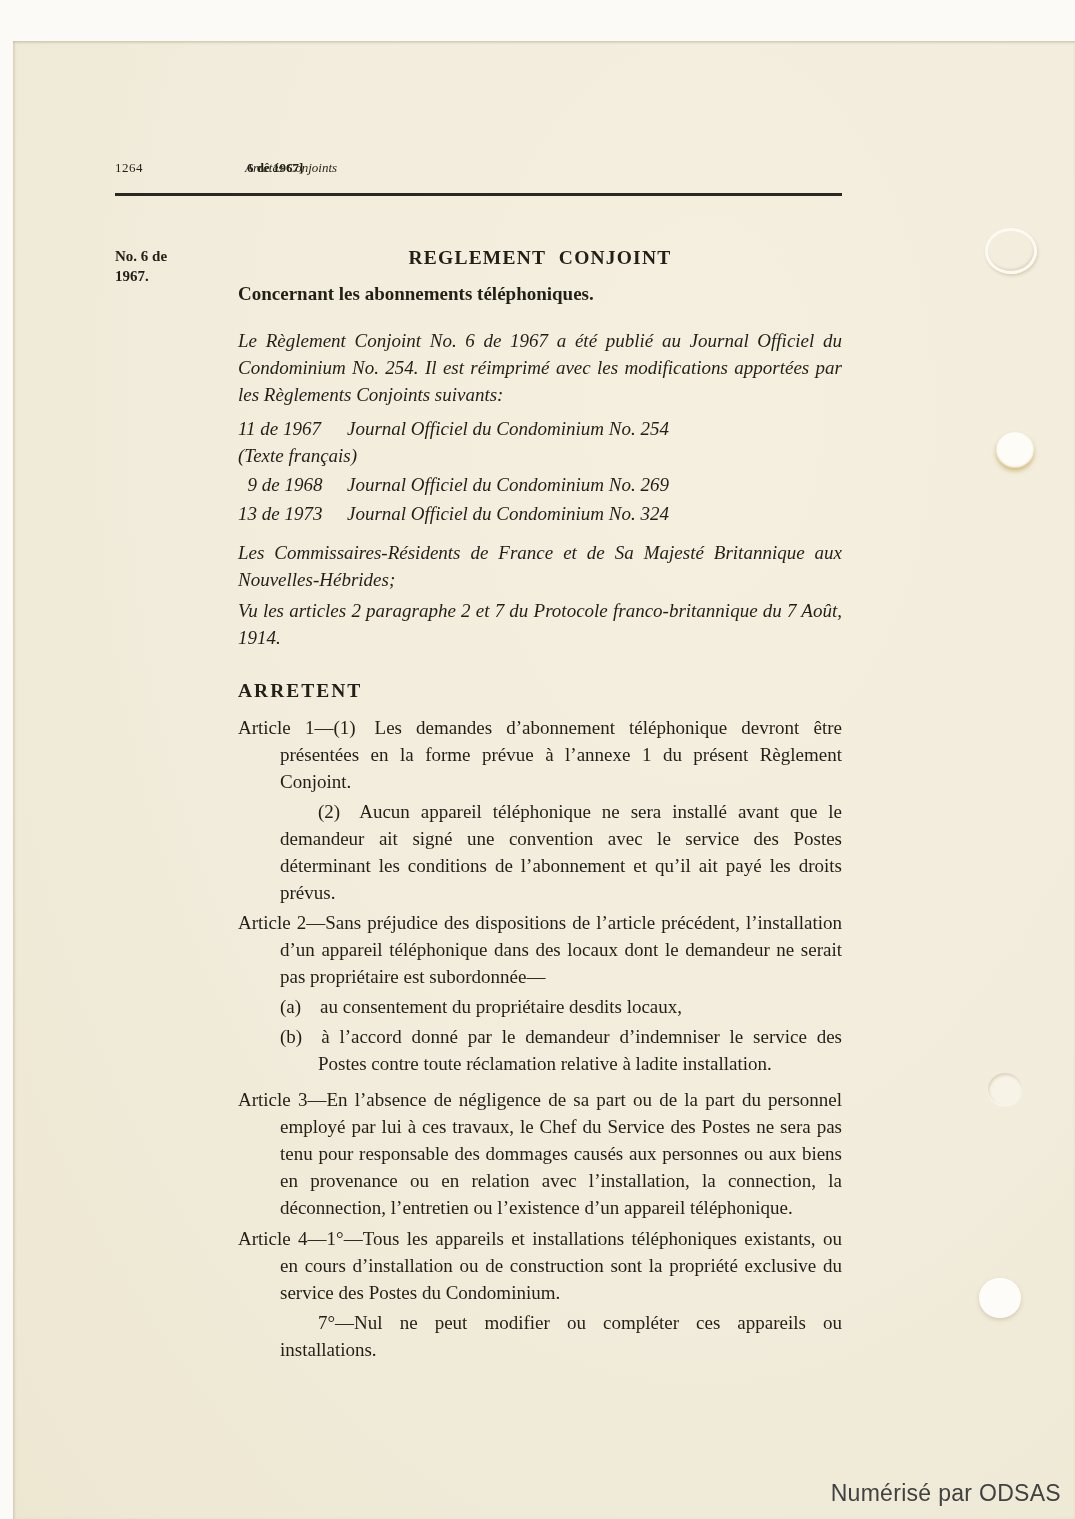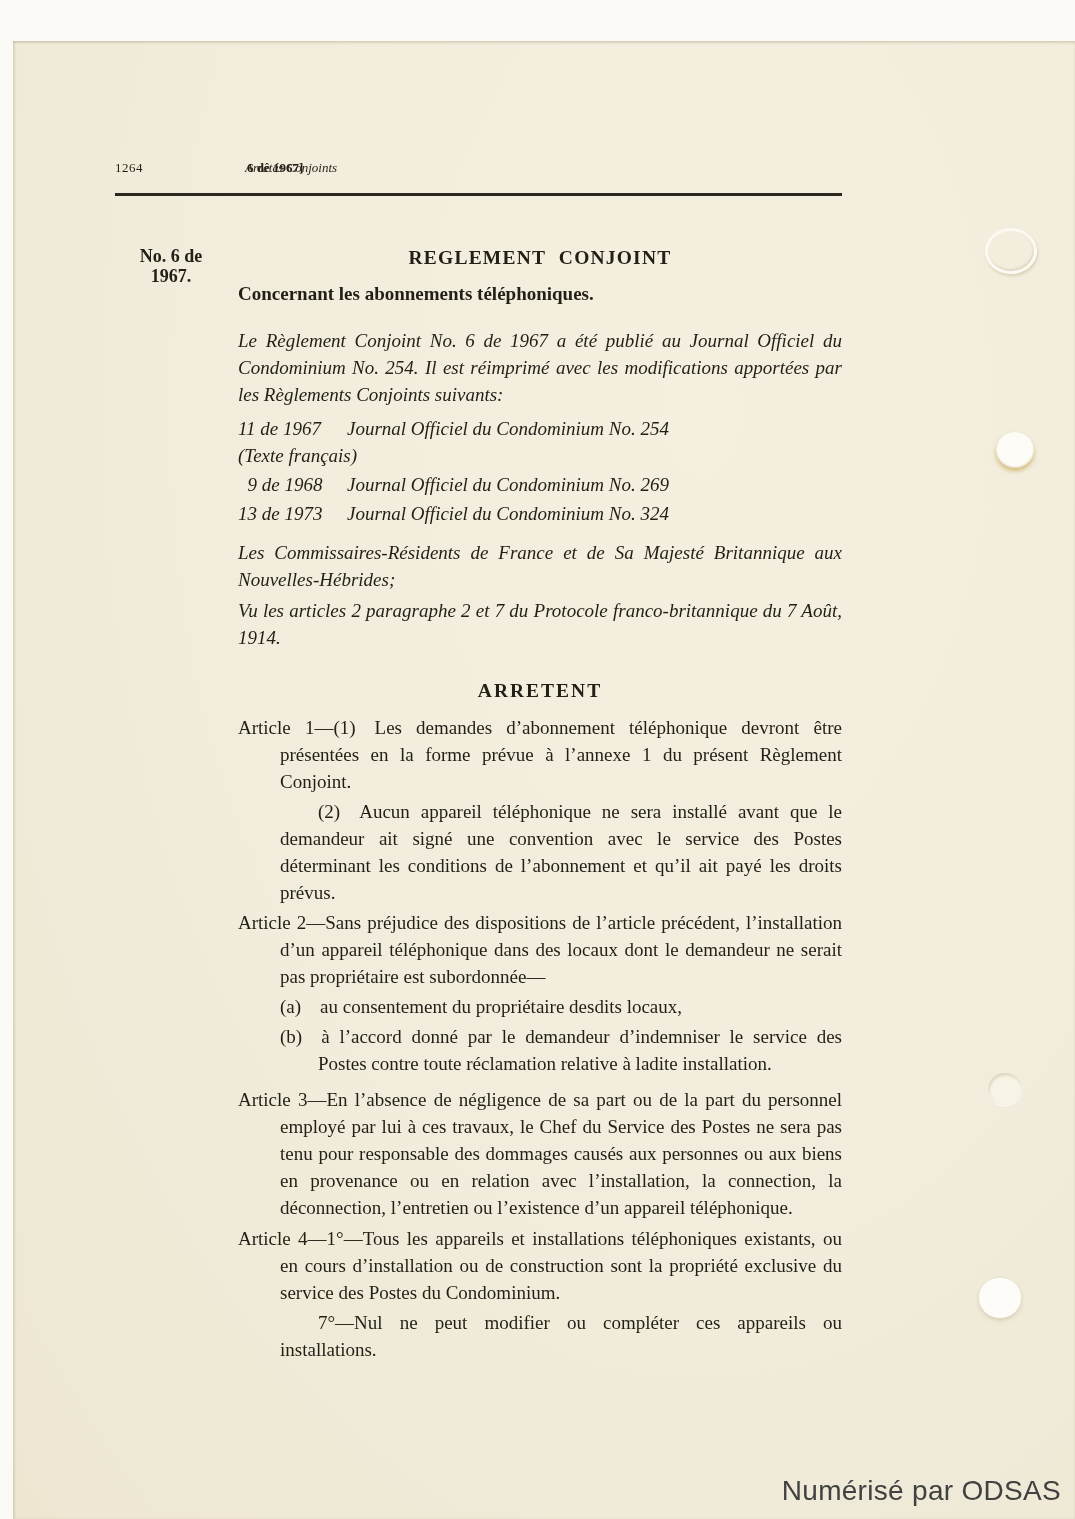--- a/index.html
+++ b/index.html
@@ -17,57 +17,57 @@
     box-shadow: inset 0 2px 2px rgba(130,118,82,.22), inset 2px 0 2px rgba(130,118,82,.15);
   }
   
   .running-head { position: absolute; left: 115px; top: 160px; width: 727px; height: 30px; font-size: 13px; }
   .rh-pageno { position: absolute; left: 0; top: 0; letter-spacing: .5px; }
   .rh-issue  { position: absolute; left: 132px; top: 0; font-weight: 700; }
   .rh-title  { position: absolute; left: 130px; right: 0; top: 0; text-align: left; font-style: italic; }
   .rule { position: absolute; left: 115px; top: 193px; width: 727px; height: 3px; background: #2b2820; }
   
   .margin-note { position: absolute; left: 115px; top: 246px; width: 112px;
-    font-weight: 700; font-size: 18px; line-height: 20px; text-align: center; }
+    font-weight: 700; font-size: 15px; line-height: 20px; }
   
   .doc-title { position: absolute; left: 238px; top: 247px; width: 604px;
     text-align: center; font-weight: 700; font-size: 19.5px; letter-spacing: 1.2px; word-spacing: 7px; }
   
   .body-col { position: absolute; left: 238px; top: 280px; width: 604px;
     font-size: 19px; line-height: 27px; }
   .subject { font-weight: 700; margin-bottom: 20px; }
   .preamble { font-style: italic; text-align: justify; margin-bottom: 7px; }
   .ref { margin-bottom: 2px; }
   .ref-num { display: inline-block; width: 109px; font-style: italic; }
   .ref-journal { font-style: italic; }
   .ref-note { text-align: left; font-style: italic; }
   .recitals { margin-top: 12px; }
   .recital { font-style: italic; text-align: justify; margin-bottom: 4px; }
-  .enactment { margin-top: 26px; margin-bottom: 10px; text-align: center;
+  .enactment { margin-top: 26px; margin-bottom: 10px; 
     font-weight: 700; letter-spacing: 2px; font-size: 19.5px; }
   .p-article { padding-left: 42px; text-indent: -42px; text-align: justify; margin-bottom: 3px; }
   .p-sub     { padding-left: 42px; text-indent: 38px;  text-align: justify; margin-bottom: 3px; }
   .p-list    { padding-left: 80px; text-indent: -38px; text-align: justify; margin-bottom: 3px; }
   .mt-lg { margin-top: 9px; }
   .mt-sm { margin-top: 4px; }
   
   .hole { position: absolute; border-radius: 50%; }
   .hole-1 { left: 985px; top: 228px; width: 46px; height: 40px;
     border: 3px solid rgba(252,250,243,.95); background: transparent;
     box-shadow: 1px 2px 3px rgba(140,125,80,.25), inset -1px -2px 2px rgba(140,125,80,.18); }
   .hole-2 { left: 996px; top: 432px; width: 38px; height: 36px; background: #fdfcf7;
     box-shadow: 0 3px 4px rgba(190,150,50,.55), inset 0 -1px 2px rgba(160,130,60,.3); }
   .hole-3 { left: 988px; top: 1073px; width: 34px; height: 32px; background: #f7f3e6;
     box-shadow: inset 1px 2px 3px rgba(140,125,80,.28), 0 1px 2px rgba(255,255,255,.8); }
   .hole-4 { left: 979px; top: 1278px; width: 42px; height: 40px; background: #fdfcf8;
     box-shadow: 0 2px 4px rgba(150,135,90,.3), inset 0 1px 2px rgba(255,255,255,.9); }
   
   .scan-credit { position: absolute; right: 14px; bottom: 12px;
     font-family: "Liberation Sans", "DejaVu Sans", sans-serif;
-    font-size: 28px; color: #414141; letter-spacing: .3px; text-align: center; }
+    font-size: 23px; color: #414141; letter-spacing: .3px; text-align: center; }
 </style>
 </head>
 <body>
 
 <div class="paper"></div>
 
 <div class="running-head">
   <span class="rh-pageno">1264</span>
   <span class="rh-issue">6 de 1967]</span>
   <span class="rh-title">Arrêtés Conjoints</span>

